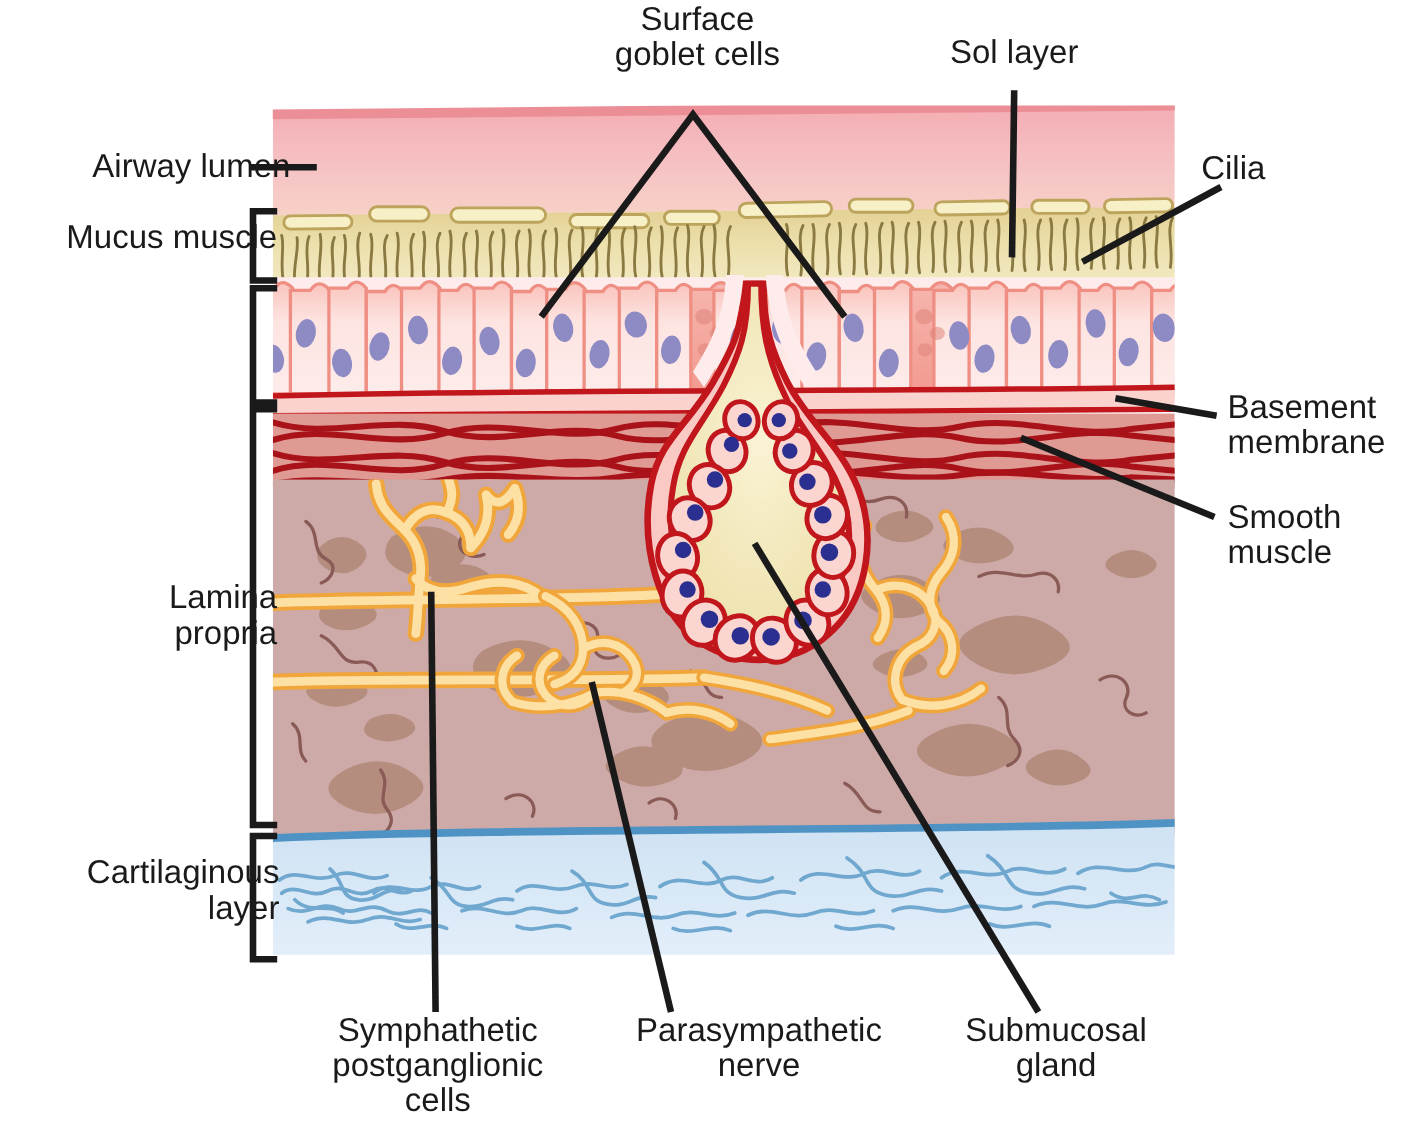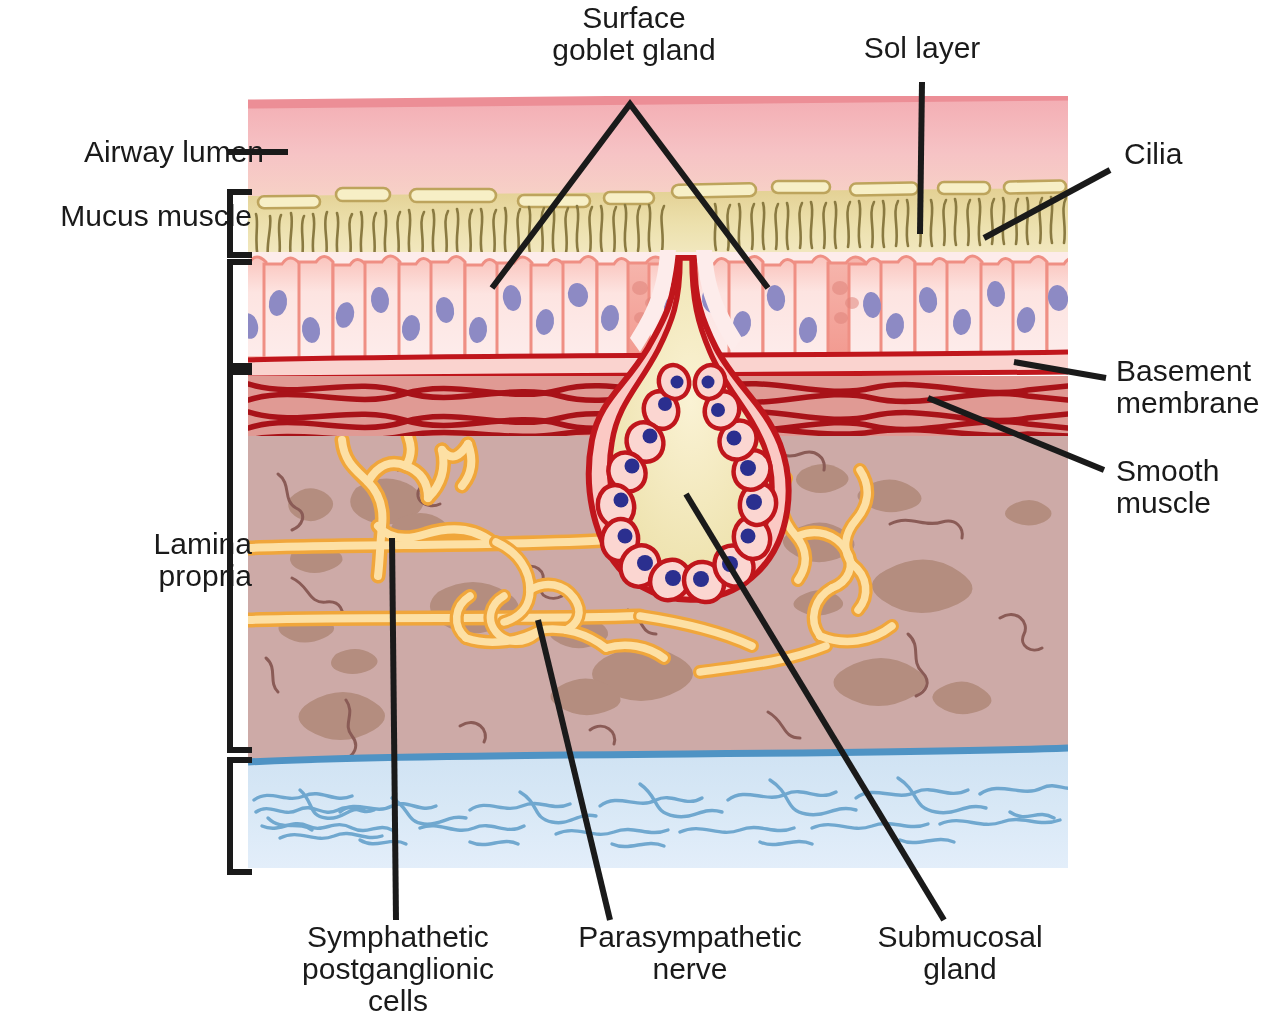--- a/index.html
+++ b/index.html
@@ -475,40 +475,42 @@
     <line x1="1110" y1="170" x2="984" y2="238"></line>
     <line x1="1106" y1="378" x2="1014" y2="362"></line>
     <line x1="1104" y1="470" x2="928" y2="398"></line>
     <line x1="392" y1="538" x2="396" y2="920"></line>
     <line x1="538" y1="620" x2="610" y2="920"></line>
     <line x1="686" y1="494" x2="944" y2="920"></line>
   </g>
 </svg>
 
 <div class="lbl c" style="left:498px;top:2px;width:272px;">Surface
-goblet gland</div>
+goblet cells</div>
 
 <div class="lbl c" style="left:822px;top:32px;width:200px;">Sol layer</div>
 
-<div class="lbl l" style="left:1124px;top:138px;width:150px;">Cilia</div>
+<div class="lbl l" style="left:1092px;top:138px;width:150px;">Cilia</div>
 
 <div class="lbl r" style="left:0px;top:136px;width:222px;">Airway lumen</div>
 
 <div class="lbl r" style="left:0px;top:200px;width:210px;">Mucus muscle</div>
 
 
 <div class="lbl l" style="left:1116px;top:355px;width:170px;">Basement
 membrane</div>
 
 <div class="lbl l" style="left:1116px;top:455px;width:160px;">Smooth
 muscle</div>
 
 <div class="lbl r" style="left:0px;top:528px;width:210px;">Lamina
 propria</div>
 
+<div class="lbl r" style="left:0px;top:778px;width:212px;">Cartilaginous
+layer</div>
 
 <div class="lbl c" style="left:278px;top:921px;width:240px;">Symphathetic
 postganglionic
 cells</div>
 
 <div class="lbl c" style="left:545px;top:921px;width:290px;">Parasympathetic
 nerve</div>
 
 <div class="lbl c" style="left:852px;top:921px;width:216px;">Submucosal
 gland</div>

